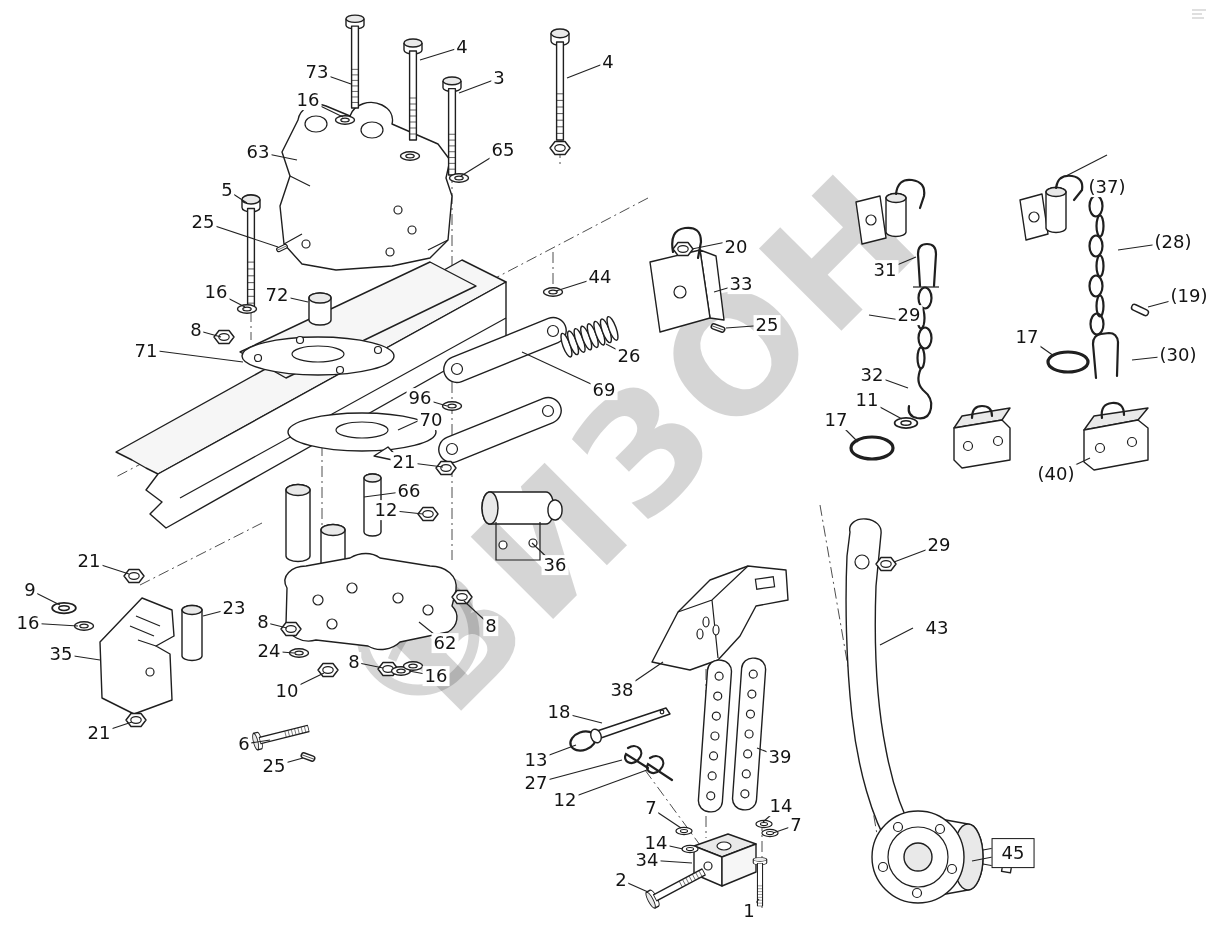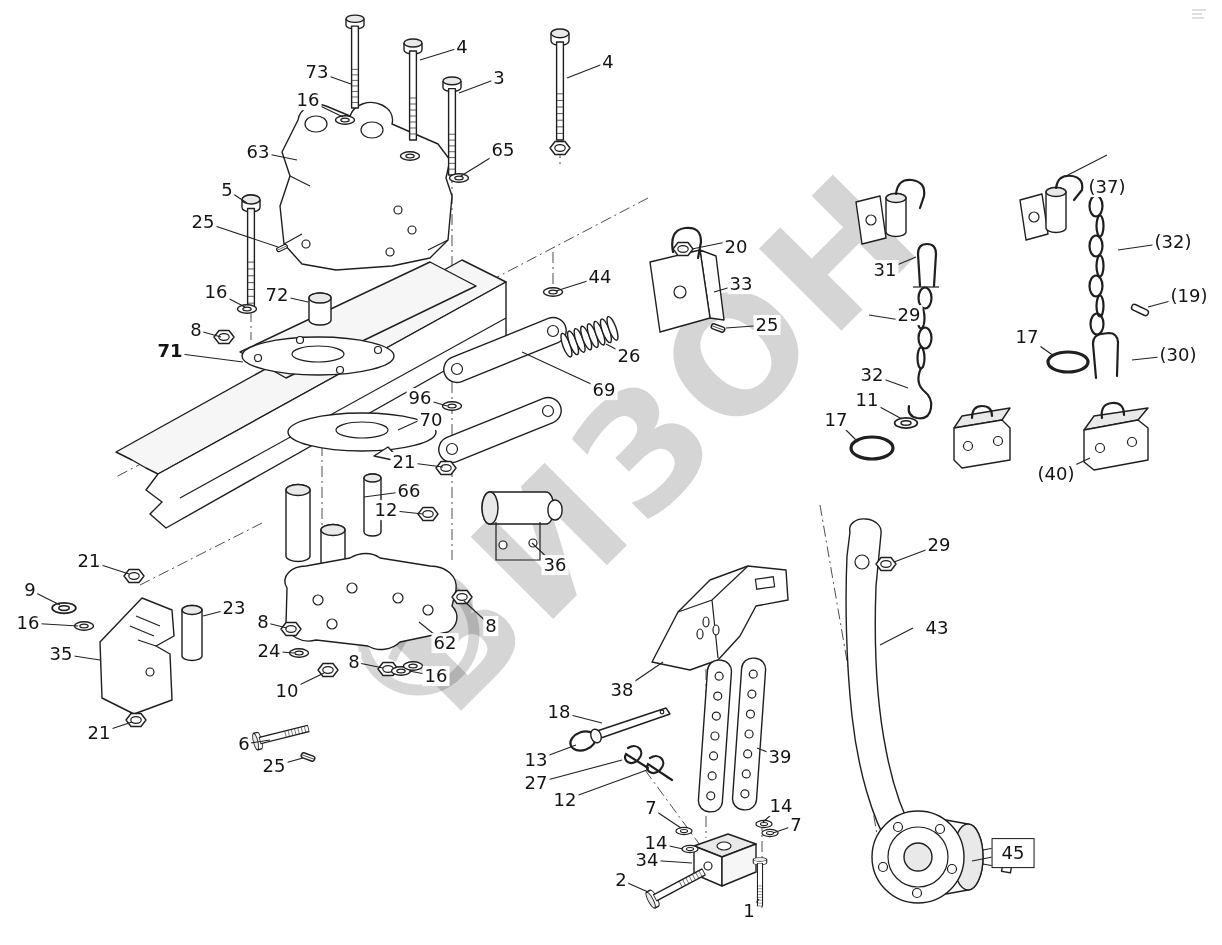--- a/index.html
+++ b/index.html
@@ -442,21 +442,21 @@
       <div class="callout" style="left: 499px; top: 78px;">3</div>
       <div class="callout" style="left: 608px; top: 62px;">4</div>
       <div class="callout" style="left: 308px; top: 100px;">16</div>
       <div class="callout" style="left: 258px; top: 152px;">63</div>
       <div class="callout" style="left: 503px; top: 150px;">65</div>
       <div class="callout" style="left: 227px; top: 190px;">5</div>
       <div class="callout" style="left: 203px; top: 222px;">25</div>
       <div class="callout" style="left: 216px; top: 292px;">16</div>
       <div class="callout" style="left: 277px; top: 295px;">72</div>
       <div class="callout" style="left: 196px; top: 330px;">8</div>
-      <div class="callout" style="left: 170px; top: 351px; font-weight: bold;">71</div>
+      <div class="callout" style="left: 146px; top: 351px;">71</div>
       <div class="callout" style="left: 600px; top: 277px;">44</div>
       <div class="callout" style="left: 736px; top: 247px;">20</div>
       <div class="callout" style="left: 741px; top: 284px;">33</div>
       <div class="callout" style="left: 767px; top: 325px;">25</div>
       <div class="callout" style="left: 629px; top: 356px;">26</div>
       <div class="callout" style="left: 604px; top: 390px;">69</div>
       <div class="callout" style="left: 420px; top: 398px;">96</div>
       <div class="callout" style="left: 420px; top: 420px; margin-left: 11px;">70</div>
       <div class="callout" style="left: 404px; top: 462px;">21</div>
       <div class="callout" style="left: 409px; top: 491px;">66</div>
@@ -491,20 +491,20 @@
       <div class="callout" style="left: 749px; top: 911px;">1</div>
       <div class="callout" style="left: 780px; top: 757px;">39</div>
       <div class="callout" style="left: 937px; top: 628px;">43</div>
       <div class="callout" style="left: 939px; top: 545px;">29</div>
       <div class="callout" style="left: 885px; top: 270px;">31</div>
       <div class="callout" style="left: 869px; top: 315px; margin-left: 40px;">29</div>
       <div class="callout" style="left: 872px; top: 375px;">32</div>
       <div class="callout" style="left: 867px; top: 400px;">11</div>
       <div class="callout" style="left: 836px; top: 420px;">17</div>
       <div class="callout" style="left: 1107px; top: 155px; margin-top: 32px;">(37)</div>
-      <div class="callout" style="left: 1173px; top: 242px;">(32)</div>
+      <div class="callout" style="left: 1173px; top: 242px;">(28)</div>
       <div class="callout" style="left: 1189px; top: 296px;">(19)</div>
       <div class="callout" style="left: 1027px; top: 337px;">17</div>
       <div class="callout" style="left: 1178px; top: 355px;">(30)</div>
       <div class="callout" style="left: 1056px; top: 474px;">(40)</div>
       <div class="callout boxed" style="left: 1013px; top: 853px;">45</div>
     </div>
 </div>
 
 </body></html>

